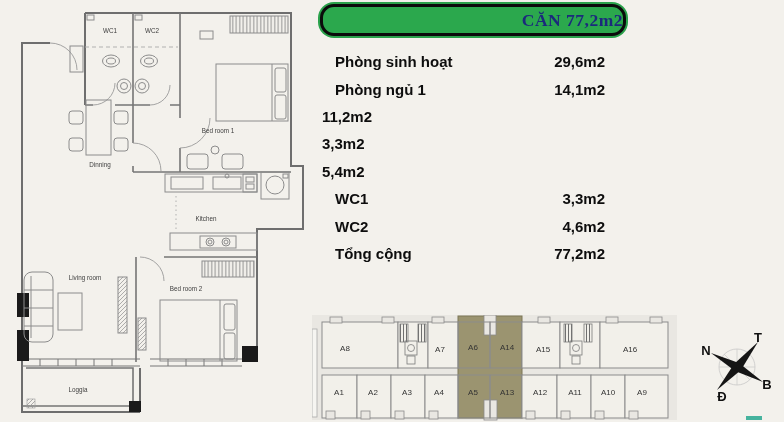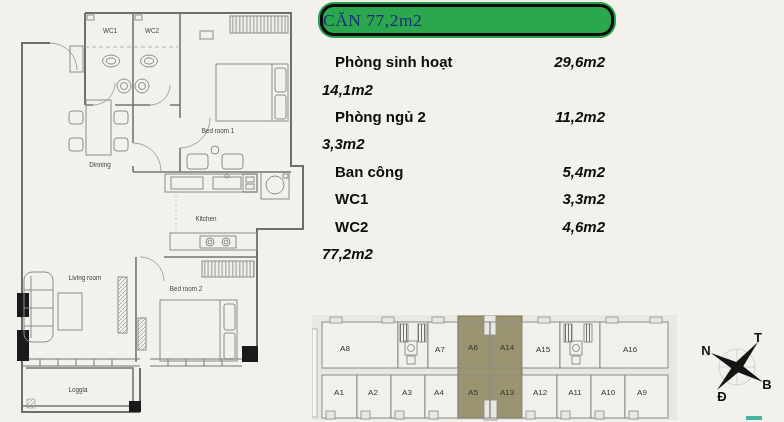--- a/index.html
+++ b/index.html
@@ -6,35 +6,35 @@
   #canvas{
     position:relative;width:784px;height:422px;overflow:hidden;
     background:#f3f1ec;
     font-family:"Liberation Sans",sans-serif;
   }
   
   #unit-badge{
     position:absolute;left:320px;top:4px;width:288px;height:26px;
     background:#2ba84d;border:3px solid #0b0b0b;border-radius:14px;
     box-shadow:0 0 0 2px #2aa24b;
-    display:flex;align-items:center;justify-content:flex-start;
-    font-family:"Liberation Serif",serif;font-weight:normal;font-size:17.5px;
-    color:#1b2a7c;letter-spacing:.5px;
+    display:flex;align-items:center;justify-content:flex-end;
+    font-family:"Liberation Serif",serif;font-weight:bold;font-size:17.5px;
+    color:#1b2a7c;letter-spacing:.5px;padding-left:12px;
   }
   
   #area-table{
     position:absolute;left:322px;top:48px;width:292px;
     display:flex;flex-direction:column;justify-content:space-between;
   }
   .arow{
     height:27.4px;display:flex;align-items:center;justify-content:space-between;
     font-weight:bold;font-size:15px;color:#0d0d0d;
   }
   .arow .lbl{padding-left:13px;}
-  .arow .val{padding-right:9px;font-style:italic;}
+  .arow .val{padding-right:9px;}
   
   .plan-label{font-family:"Liberation Sans",sans-serif;font-size:6.3px;fill:#3d3d3d;text-anchor:middle;}
   .unit-label{font-family:"Liberation Sans",sans-serif;font-size:8px;fill:#333;text-anchor:middle;}
   .compass-label{font-family:"Liberation Sans",sans-serif;font-size:13px;font-weight:bold;fill:#101010;text-anchor:middle;}
   svg{position:absolute;}
 </style>
 </head>
 <body>
 
 <div id="canvas">
@@ -172,49 +172,49 @@
     <span>CĂN 77,2m2</span>
   </div>
 
   <div id="area-table">
     <div class="arow">
       <span class="lbl">Phòng sinh hoạt</span>
       <span class="val">29,6m2</span>
     </div>
 
     <div class="arow">
+      <span class="lbl">Phòng ngủ 1</span>
       <span class="val">14,1m2</span>
     </div>
 
     <div class="arow">
-      <span class="lbl">Phòng ngủ 2</span>
       <span class="val">11,2m2</span>
     </div>
 
 
     <div class="arow">
       <span class="val">3,3m2</span>
     </div>
 
     <div class="arow">
-      <span class="lbl">Ban công</span>
       <span class="val">5,4m2</span>
     </div>
 
     <div class="arow">
       <span class="lbl">WC1</span>
       <span class="val">3,3m2</span>
     </div>
 
     <div class="arow">
       <span class="lbl">WC2</span>
       <span class="val">4,6m2</span>
     </div>
 
     <div class="arow">
+      <span class="lbl">Tổng cộng</span>
       <span class="val">77,2m2</span>
     </div>
   </div>
 
   <svg style="left:312px;top:315px" width="365" height="110" viewBox="0 0 365 110">
 
     <rect x="0" y="0" width="365" height="105" fill="#e9e7e2"></rect>
     <rect x="0" y="14" width="5" height="88" fill="#f6f5f1" stroke="#ababab" stroke-width="0.8"></rect>
 
     <rect x="146" y="1" width="64" height="102" stroke="#7d7757" stroke-width="1" fill="#9b9470"></rect>

